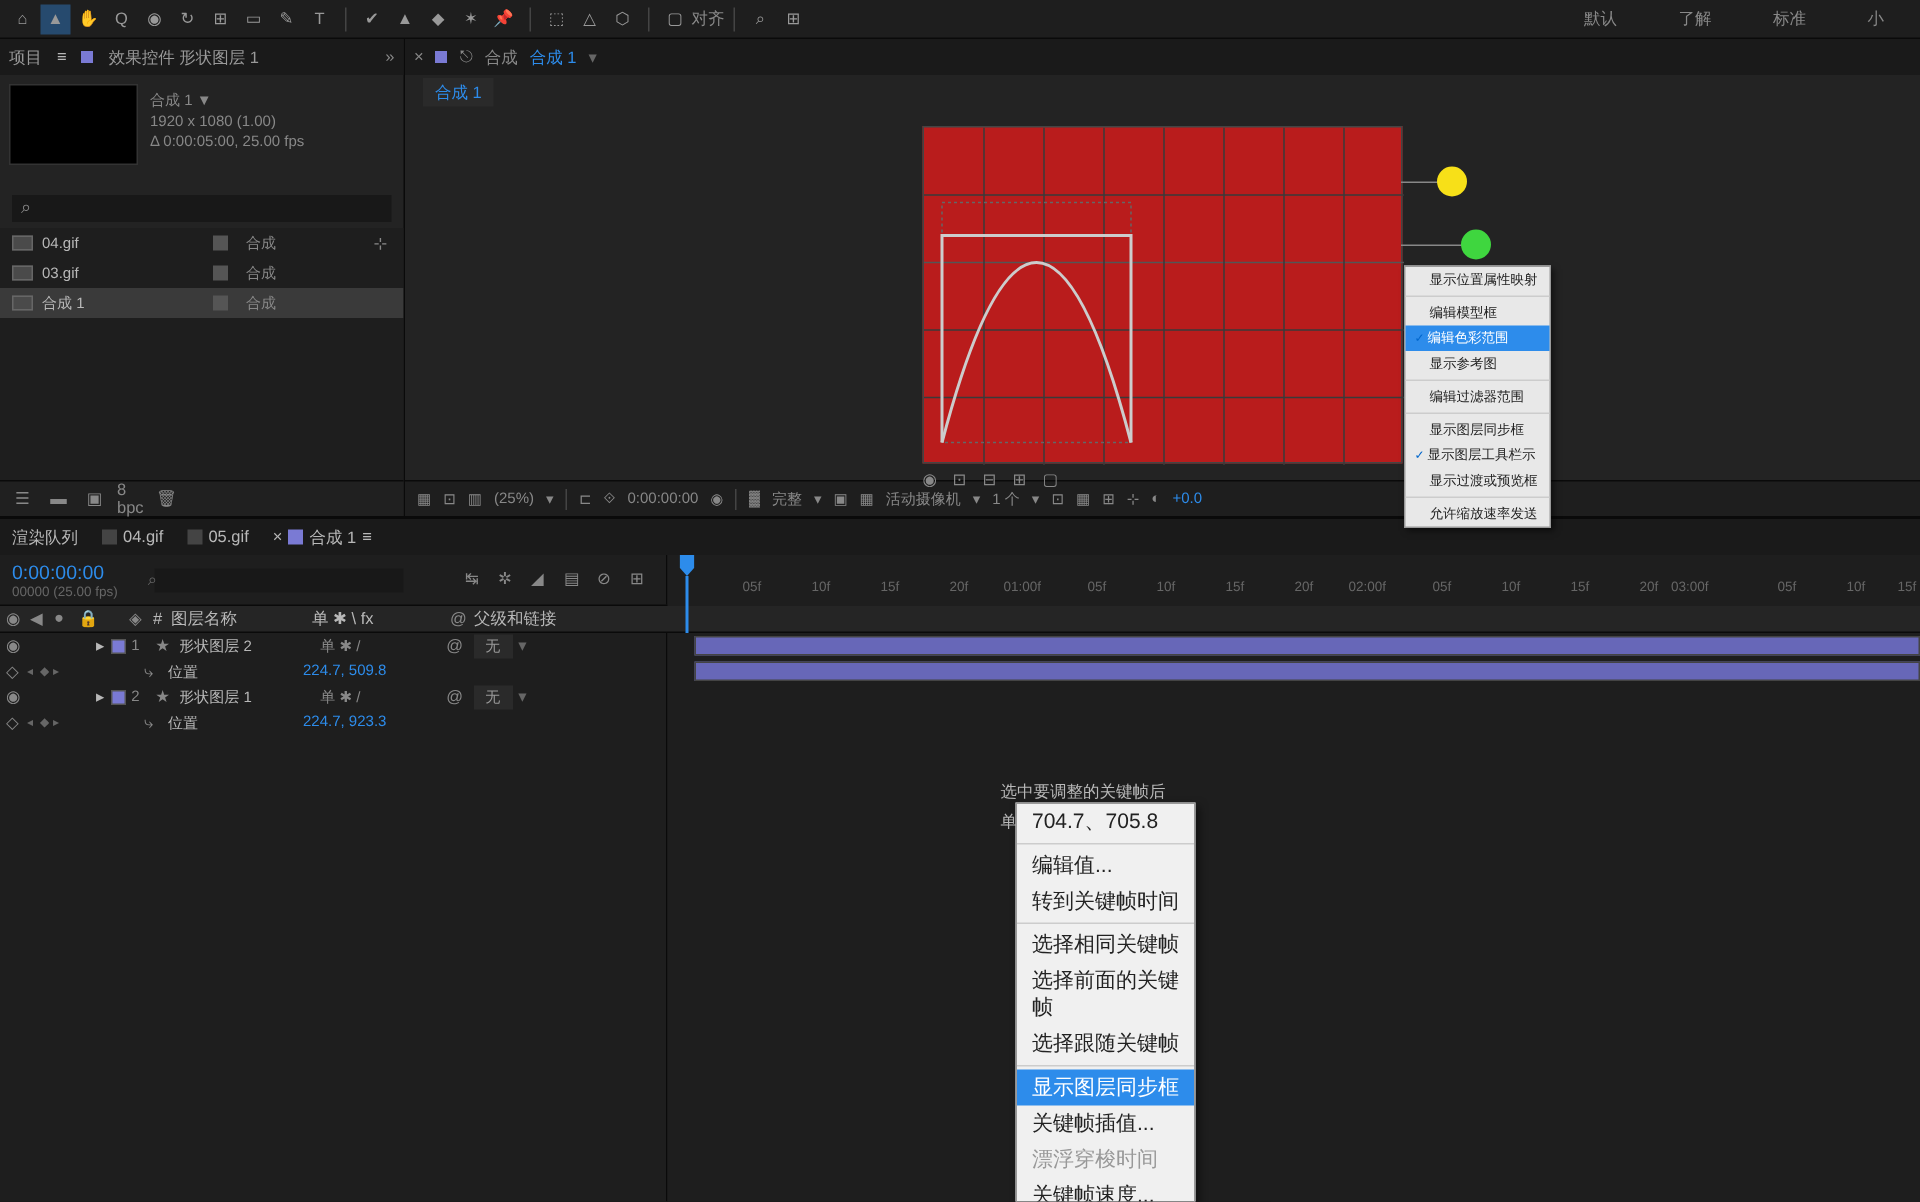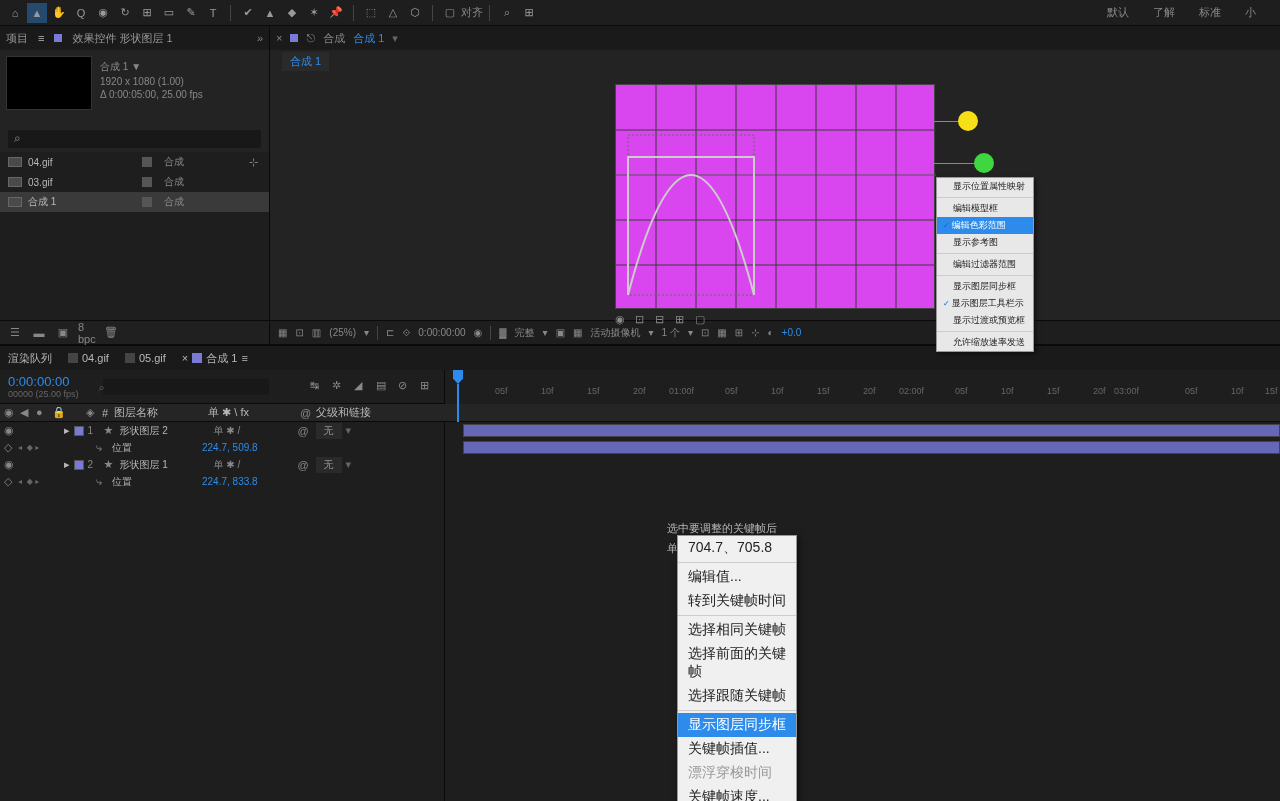--- a/index.html
+++ b/index.html
@@ -1,21 +1,21 @@
 <!DOCTYPE html>
 <html><head>
 <meta charset="utf-8">
 <style>
 *{margin:0;padding:0;box-sizing:border-box;font-family:"Microsoft YaHei",Arial,sans-serif;font-size:11px;color:#b8b8b8}
 body{background:#1e1e1e;width:1280px;height:801px;overflow:hidden;position:relative}
 .toolbar{height:26px;background:#1e1e1e;border-bottom:1px solid #0a0a0a;display:flex;align-items:center;padding:0 4px}
 .toolbar .tool{width:20px;height:20px;display:flex;align-items:center;justify-content:center;margin:0 1px;cursor:pointer;color:#999}
 .toolbar .tool.sel{background:#264a6e}
 .toolbar .sep{width:1px;height:16px;background:#444;margin:0 6px}
-.toolbar .right-tabs{margin-left:auto;display:flex;gap:24px;padding-right:20px}
+.toolbar .right-tabs{margin-left:auto;display:flex;gap:41px;padding-right:20px}
 .toolbar .right-tabs span{color:#888;cursor:pointer}
 .main{display:flex;height:318px}
 .left-panel{width:270px;background:#232323;border-right:1px solid #0a0a0a;display:flex;flex-direction:column}
 .panel-tabs{height:24px;display:flex;align-items:center;background:#1a1a1a;padding:0 6px;gap:10px}
 .panel-tabs .tab{color:#999;cursor:pointer}
 .panel-tabs .arrow{margin-left:auto;color:#888;cursor:pointer}
 .proj-info{display:flex;padding:6px;gap:8px}
 .proj-thumb{width:86px;height:54px;background:#000;border:1px solid #333}
 .proj-meta{display:flex;flex-direction:column;gap:2px;padding-top:4px}
 .proj-meta span{color:#888;font-size:10px}
@@ -42,21 +42,21 @@
 .comp-tabs .crumb{color:#2d8ceb}
 .comp-name-tab{height:22px;display:flex;align-items:center;padding:0 12px;background:#232323}
 .comp-name-tab span{color:#2d8ceb;padding:2px 8px;background:#2a2a2a}
 .viewer{flex:1;display:flex;align-items:center;justify-content:center;gap:20px;padding:8px}
 .preview{width:400px;height:225px;background:#000;border:1px solid #333;position:relative}
 .preview .txt{position:absolute;right:20px;top:64px;color:#ffa500;font-size:18px}
 .circle{border-radius:50%;position:absolute}
 .cy{width:32px;height:32px;background:#f7e018;left:38px;top:101px}
 .cg{width:32px;height:32px;background:#3fd63f;left:38px;top:169px}
 .graph-wrap{width:320px;height:225px;position:relative}
-.graph{width:100%;height:100%;background:#d946ef;border:1px solid #444;position:relative}
+.graph{width:100%;height:100%;background:#b91c1c;border:1px solid #444;position:relative}
 .graph svg{position:absolute;left:0;top:0}
 .grid-line{stroke:#3a3a3a;stroke-width:1}
 .grid-line.main{stroke:#555}
 .curve{fill:none;stroke:#ccc;stroke-width:2}
 .step-line{fill:none;stroke:#ccc;stroke-width:2}
 .dash{stroke:#666;stroke-dasharray:2,2;fill:none}
 .gy{width:20px;height:20px;background:#f7e018;border-radius:50%;position:absolute;right:-44px;top:26px}
 .gg{width:20px;height:20px;background:#3fd63f;border-radius:50%;position:absolute;right:-60px;top:68px}
 .gy-line{position:absolute;right:-38px;top:36px;width:38px;height:1px;background:#888}
 .gg-line{position:absolute;right:-54px;top:78px;width:54px;height:1px;background:#888}
@@ -434,21 +434,21 @@
       <div class="prop-row">
         <span class="kf">◇</span>
         <span class="nav">
             <span>◂</span>
             <span>◆</span>
             <span>▸</span>
           </span>
         <span class="ind"></span>
         <span class="arr">⤷</span>
         <span class="pname">位置</span>
-        <span class="pval">224.7, 833.8</span>
+        <span class="pval">224.7, 923.3</span>
       </div>
     </div>
     <div class="tl-tracks">
       <div class="track">
           <div class="bar"></div>
         </div>
       <div class="track">
           <div class="bar"></div>
         </div>
       <div class="anno-block" style="left:222px;top:96px">

